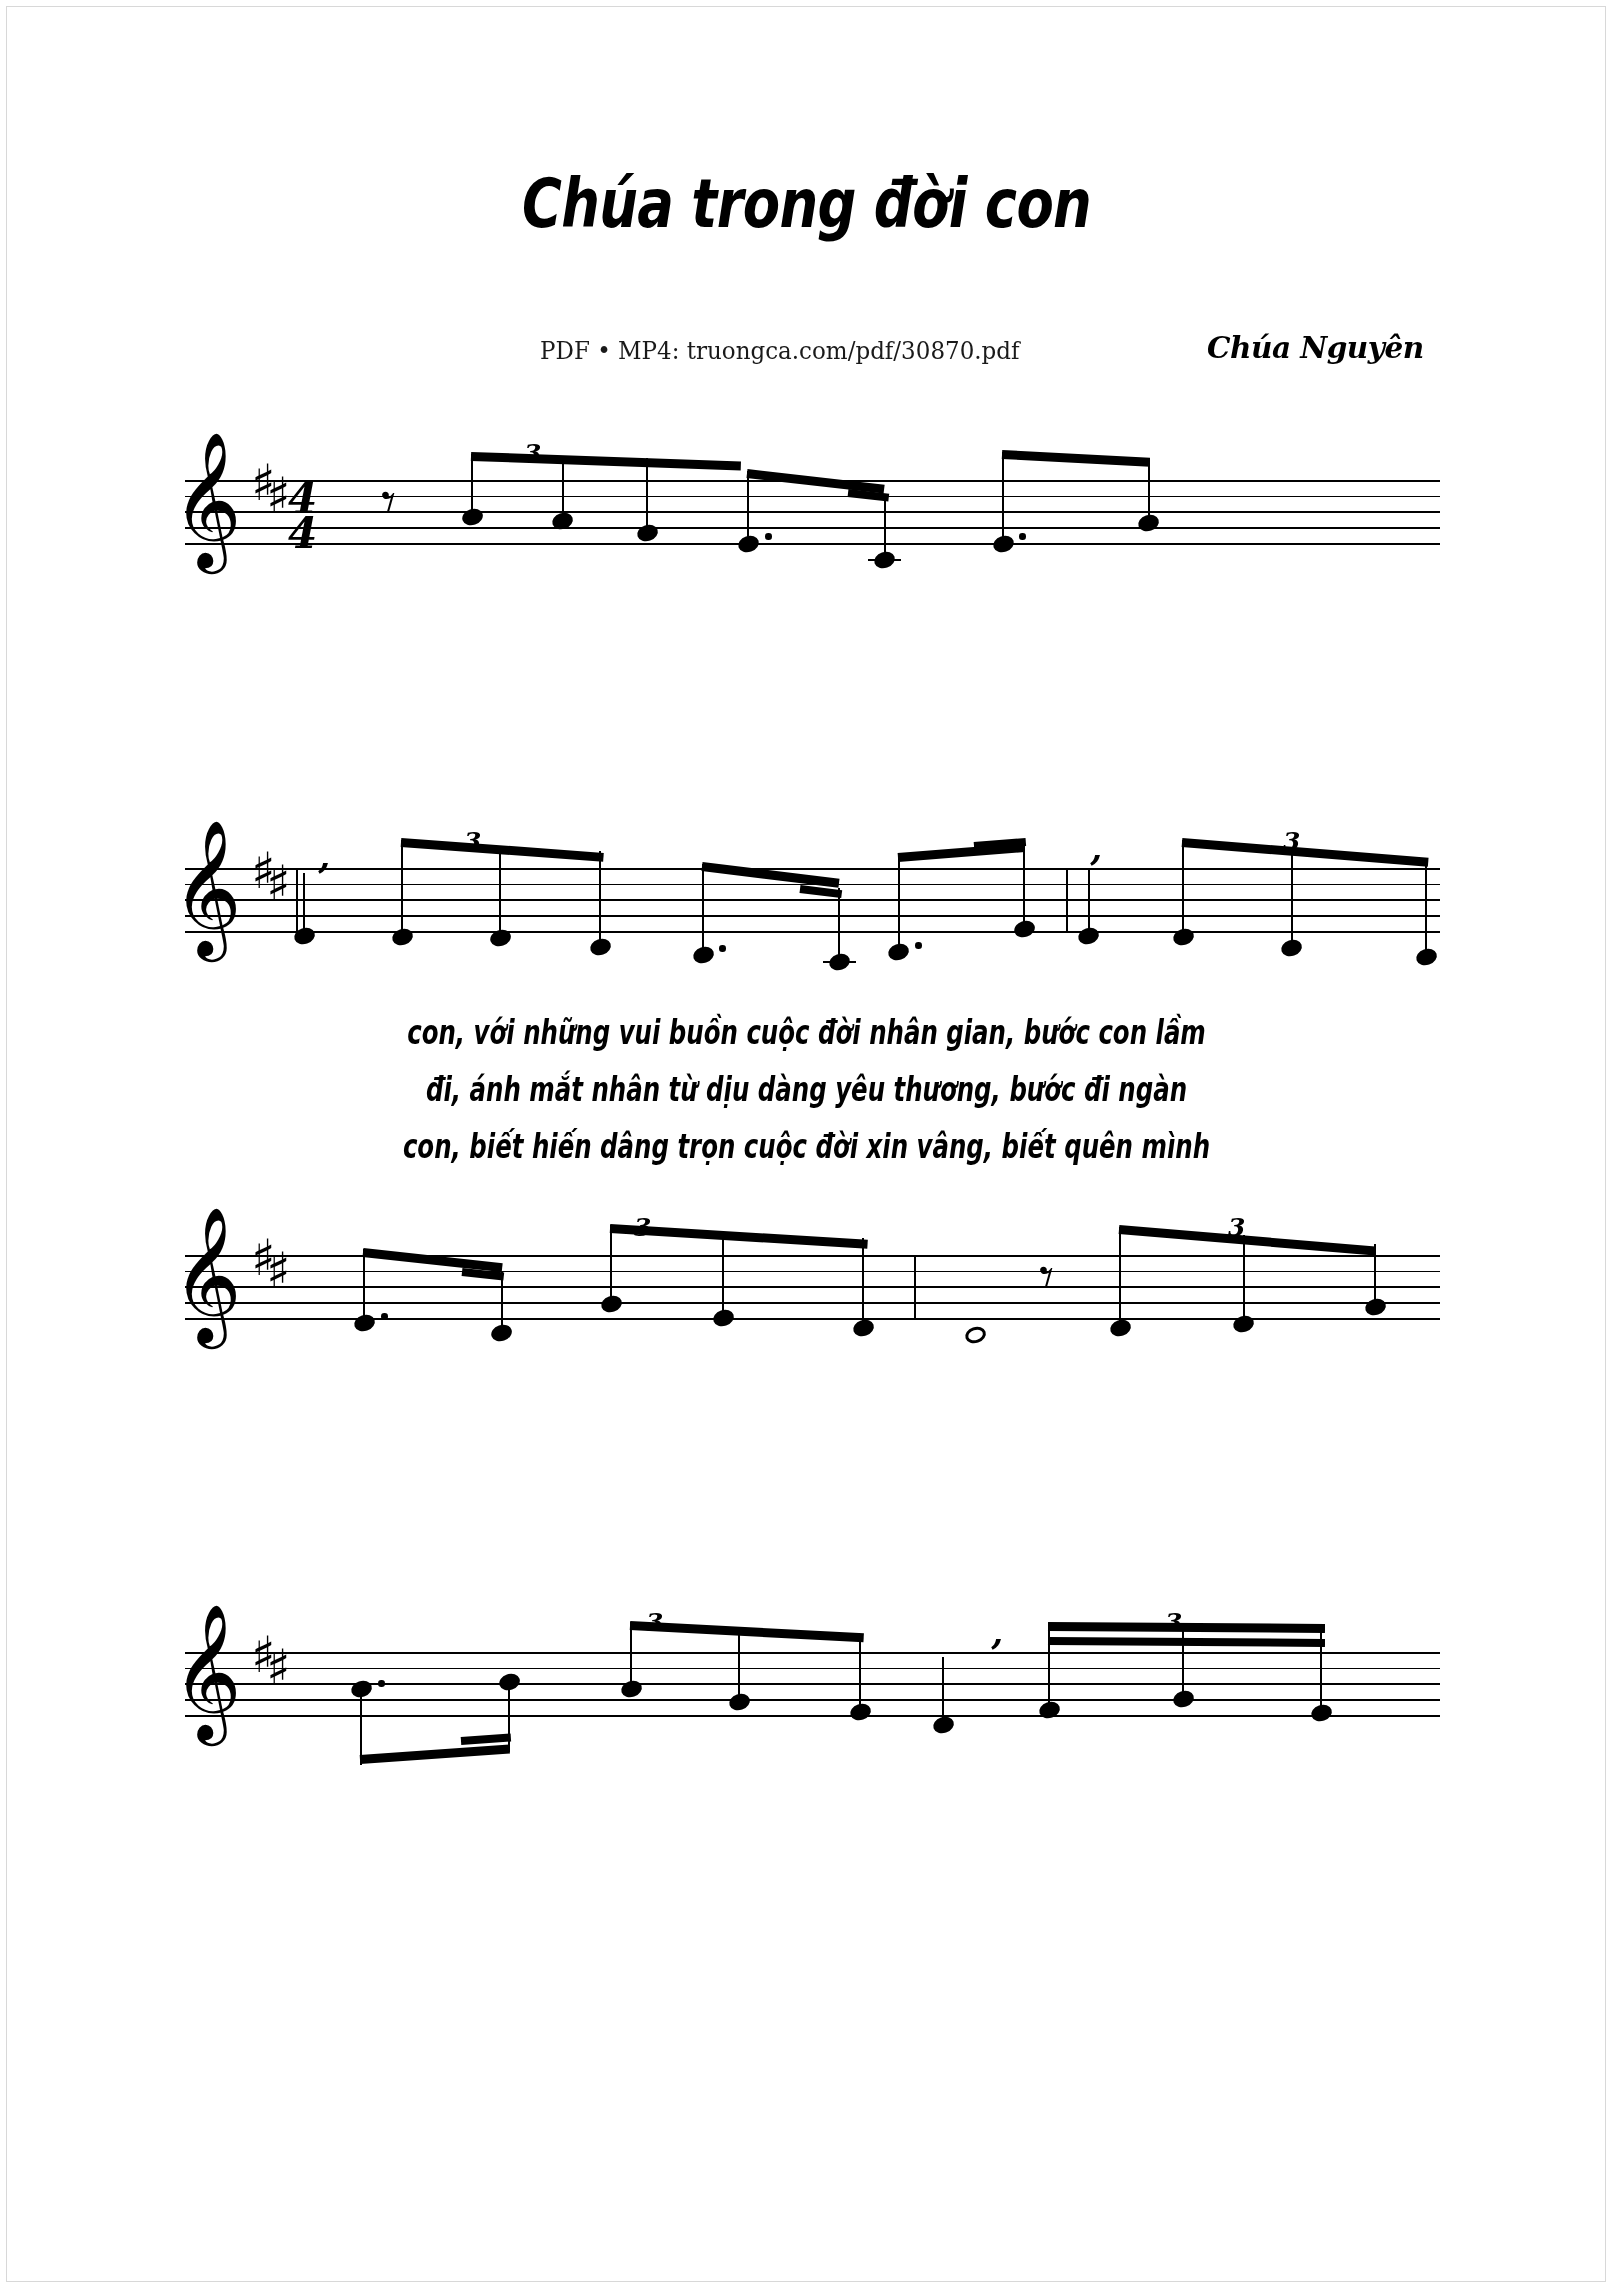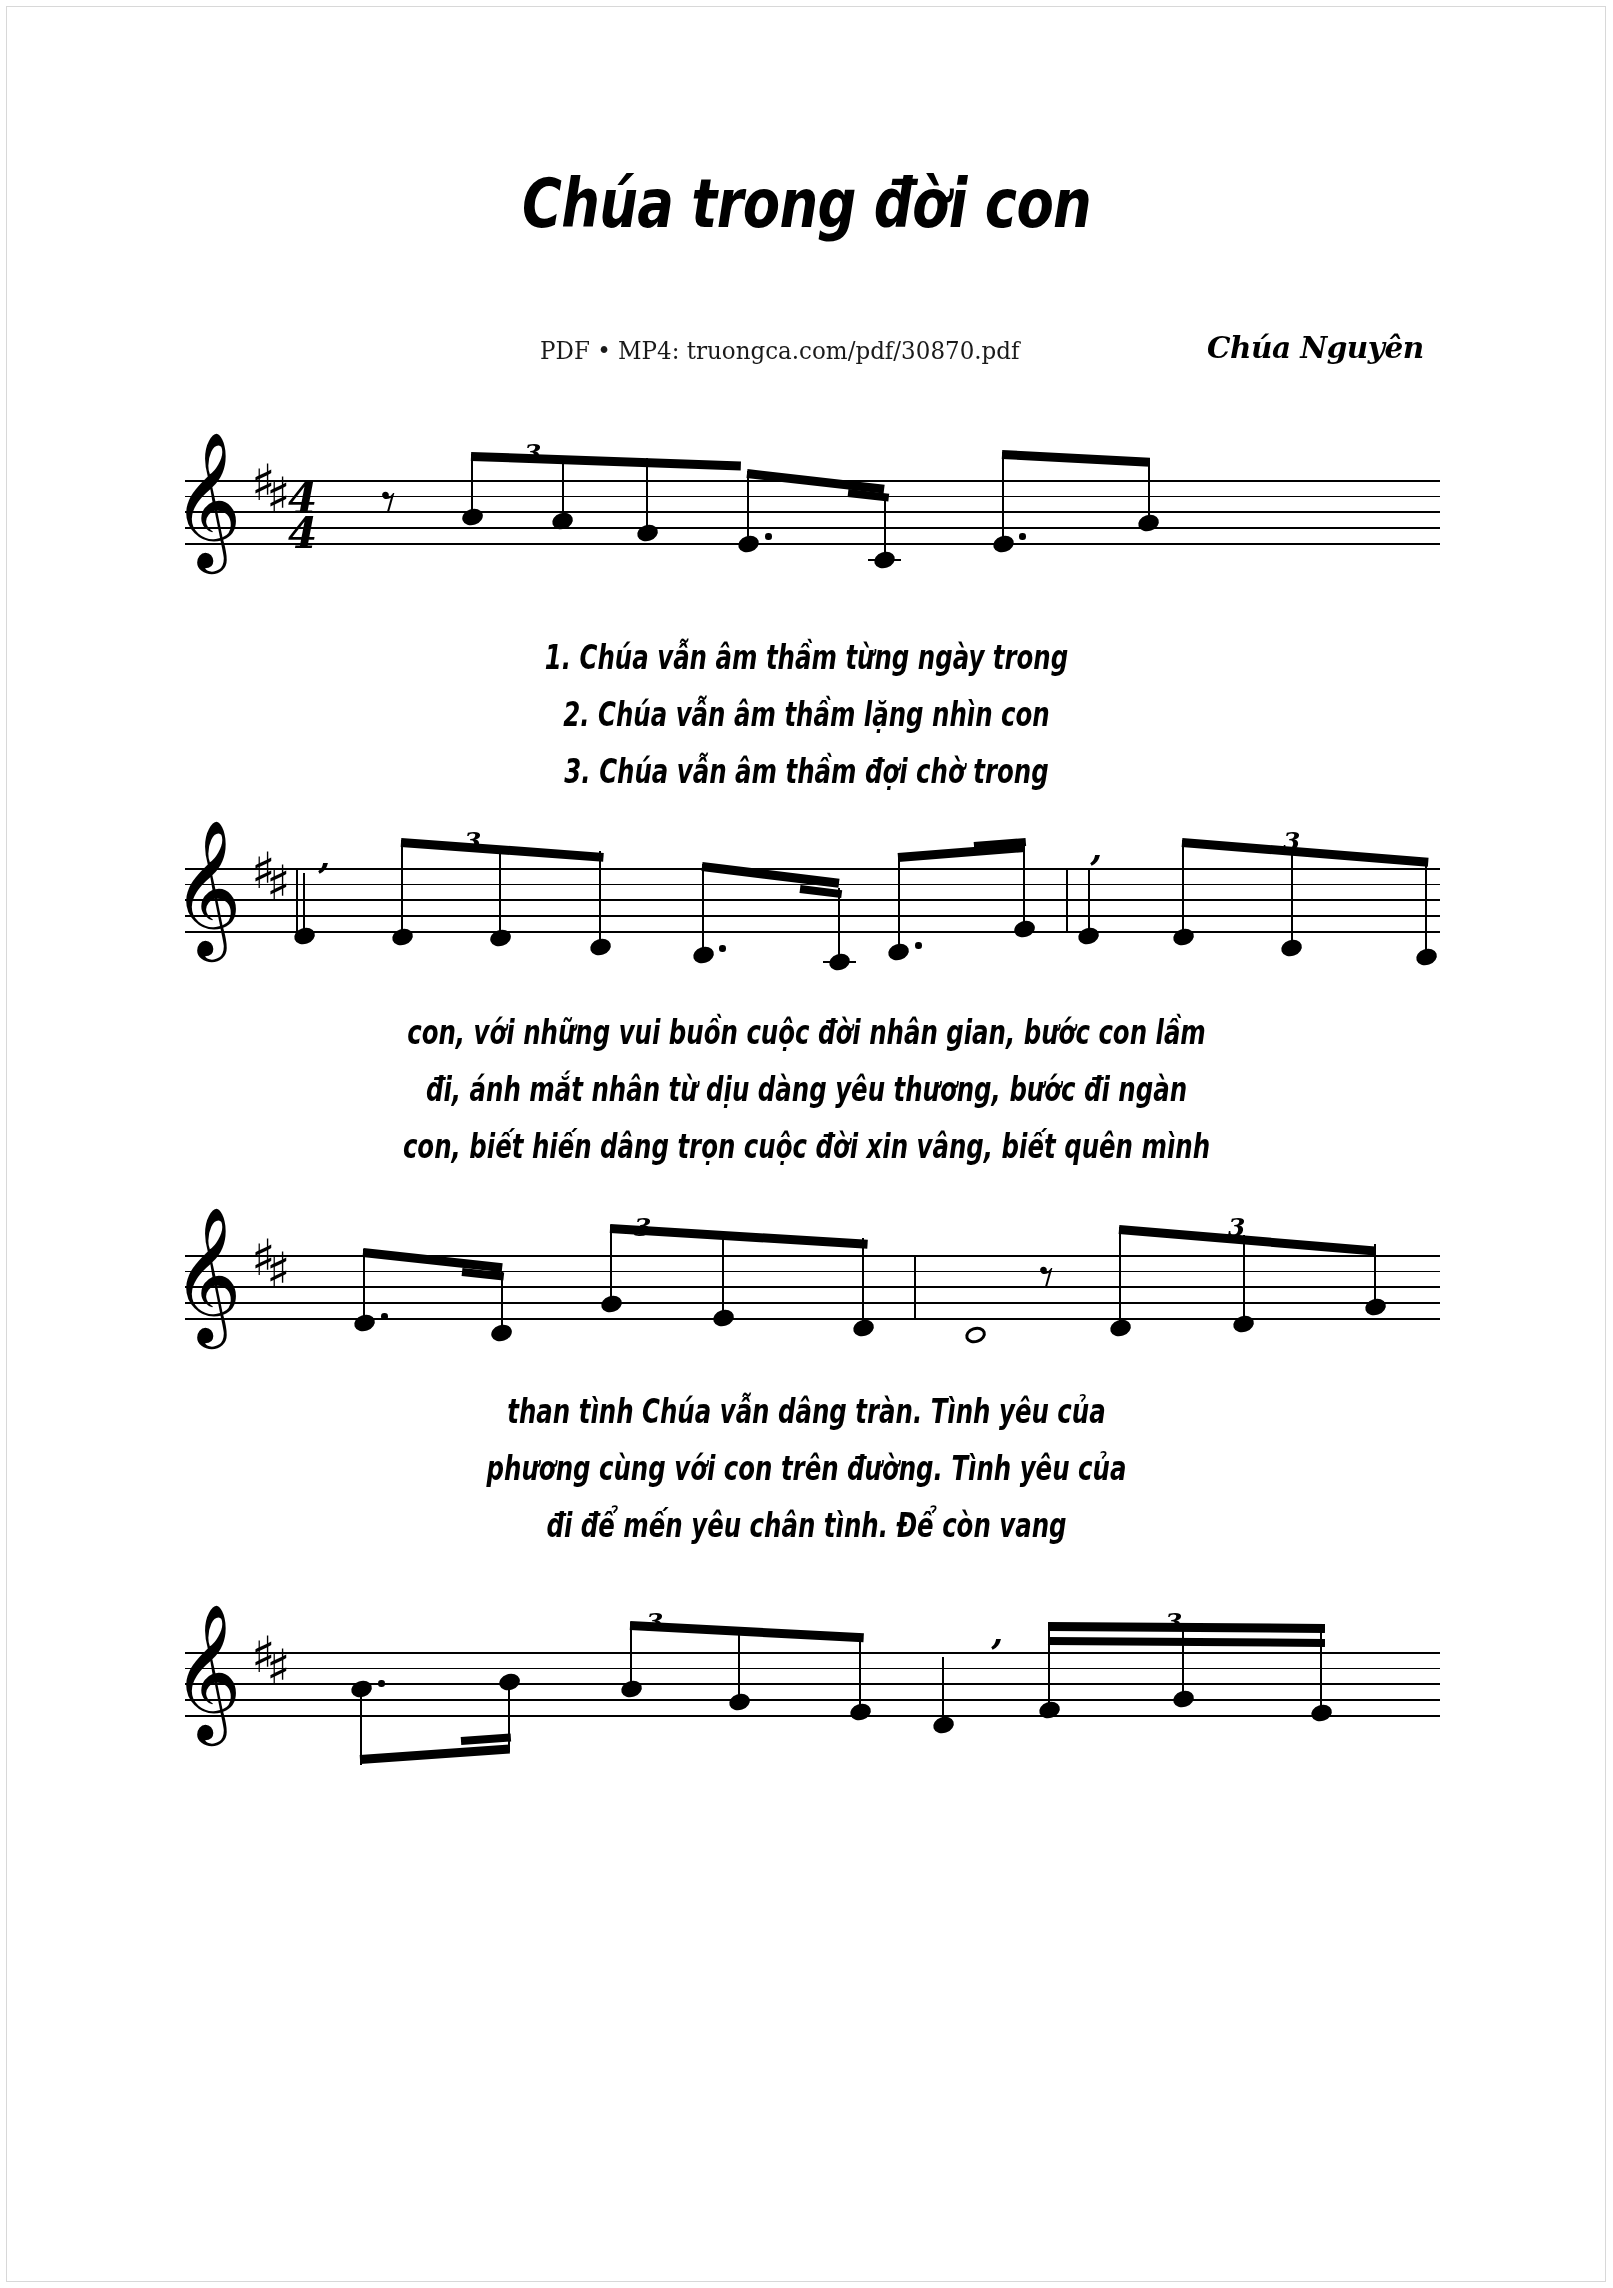--- a/index.html
+++ b/index.html
@@ -221,25 +221,20 @@
 
       <div class="beam" style="left:817px; top:7.4px; width:148px; transform:rotate(3.0deg);"></div>
       <div class="stem" style="left:817px; top:9.2px; height:85px;"></div>
       <div class="notehead" style="left:808px; top:93px;"></div>
       <div class="dot" style="left:834px; top:90px;"></div>
       <div class="stem" style="left:963px; top:14.8px; height:66px;"></div>
       <div class="notehead" style="left:953px; top:72px;"></div>
     </div>
   </div>
 
-  <div class="lyric-block" style="top:629px;">
-    <div class="lyric-line c">1. Chúa      vẫn      âm      thầm   từng    ngày   trong</div>
-    <div class="lyric-line c">2. Chúa      vẫn      âm      thầm   lặng    nhìn    con</div>
-    <div class="lyric-line c">3. Chúa      vẫn      âm      thầm    đợi      chờ    trong</div>
-  </div>
 
   <div class="system" style="top:831px;">
     <div class="staff-wrap">
       <div class="staff-lines">
         <i></i>
           <i></i>
           <i></i>
           <i></i>
           <i></i>
       </div>
@@ -342,25 +337,20 @@
       <div class="beam" style="left:934px; top:7.4px; width:257px; transform:rotate(4.8deg);"></div>
       <div class="stem" style="left:934px; top:9.2px; height:94px;"></div>
       <div class="notehead" style="left:925px; top:102px;"></div>
       <div class="stem" style="left:1058px; top:16.6px; height:83px;"></div>
       <div class="notehead" style="left:1048px; top:98px;"></div>
       <div class="stem" style="left:1189px; top:26px; height:65px;"></div>
       <div class="notehead" style="left:1180px; top:81px;"></div>
     </div>
   </div>
 
-  <div class="lyric-block" style="top:1383px;">
-    <div class="lyric-line c">than      tình   Chúa   vẫn    dâng    tràn.    Tình   yêu   của</div>
-    <div class="lyric-line c">phương  cùng   với    con     trên    đường.   Tình   yêu   của</div>
-    <div class="lyric-line c">đi         để     mến    yêu    chân     tình.      Để    còn   vang</div>
-  </div>
 
   <div class="system" style="top:1615px;">
     <div class="staff-wrap">
       <div class="staff-lines">
         <i></i>
           <i></i>
           <i></i>
           <i></i>
           <i></i>
       </div>

